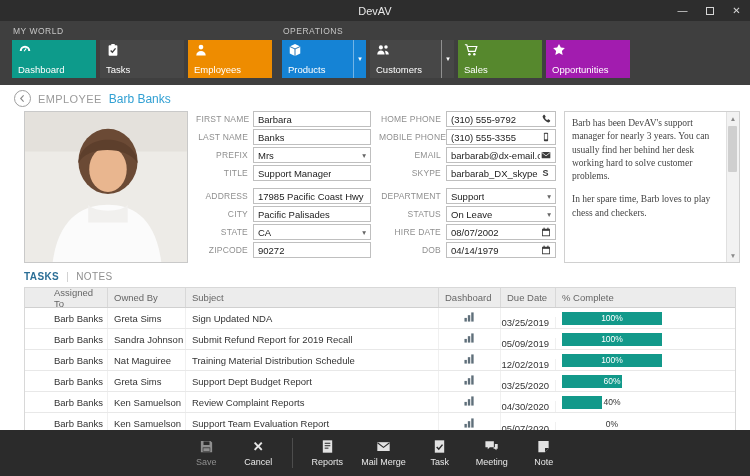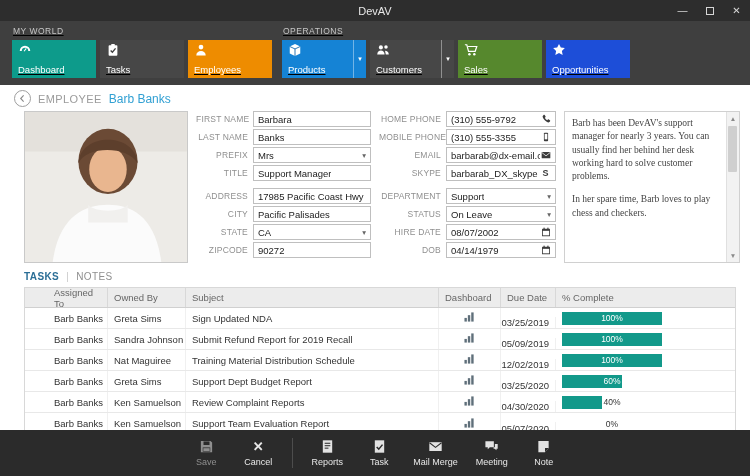--- a/index.html
+++ b/index.html
@@ -6,21 +6,21 @@
   body { font-family:"Liberation Sans", sans-serif; background:#555; }
   .window { width:750px; height:476px; background:#fff; display:flex; flex-direction:column; overflow:hidden; position:relative; }
 
   
   .titlebar { height:21px; background:#2d2d2d; color:#e8e8e8; display:flex; align-items:center; justify-content:center; position:relative; font-size:11px; flex:0 0 auto; }
   .win-controls { position:absolute; right:0; top:0; height:100%; display:flex; }
   .win-btn { width:27px; height:100%; display:flex; align-items:center; justify-content:center; color:#d6d6d6; font-size:10px; cursor:pointer; }
   .max-box { width:8px; height:8px; border:1px solid #d6d6d6; display:inline-block; }
 
   
-  .ribbon { height:64px; background:#3f3f3f; display:flex; gap:10px; padding:2px 12px 0; flex:0 0 auto;text-decoration:underline; }
+  .ribbon { height:64px; background:#3f3f3f; display:flex; gap:10px; padding:2px 12px 0; flex:0 0 auto; }
   .rgroup { display:flex; flex-direction:column; }
   .rgroup-label { color:#c6c6c6; font-size:8.5px; letter-spacing:.5px; margin:3px 0 4px 1px; }
   .tiles { display:flex; gap:4px; }
   .tile { width:84px; height:38px; color:#fff; display:flex; flex-direction:column; justify-content:space-between; padding:3px 4px 3px 6px; cursor:pointer; position:relative; }
   .tile .ticon { width:14px; height:14px; }
   .tile .ticon svg { width:14px; height:14px; fill:#fff; }
   .tile .tlabel { font-size:9.5px; line-height:10px; }
   .tile .tsplit { position:absolute; right:0; top:0; bottom:0; width:13px; border-left:1px solid rgba(255,255,255,.4); display:flex; align-items:center; justify-content:center; font-size:7px; color:#fff; cursor:pointer; }
   .tile.has-split { padding-right:16px; }
 
@@ -163,21 +163,21 @@
             </span>
         </div>
         <div class="tile" style="background: rgb(86, 136, 45);">
           <span class="ticon"><svg viewBox="0 0 16 16">
                 <path d="M1 2h2.2l2 7.5h7.6l1.8-5.5H4.6" fill="none" stroke="#fff" stroke-width="1.4"></path>
                 <circle cx="6.2" cy="12.8" r="1.4"></circle>
                 <circle cx="11.8" cy="12.8" r="1.4"></circle>
               </svg></span>
           <span class="tlabel">Sales</span>
         </div>
-        <div class="tile" style="background: #1d4ed8;">
+        <div class="tile" style="background: #a21caf;">
           <span class="ticon"><svg viewBox="0 0 16 16">
                 <path d="M8 1l2.1 4.2 4.6.6-3.4 3.2.9 4.6L8 11.4l-4.2 2.2.9-4.6L1.3 5.8l4.6-.6z"></path>
               </svg></span>
           <span class="tlabel">Opportunities</span>
         </div>
       </div>
     </div>
   </div>
 
   <div class="content">
@@ -525,31 +525,31 @@
       <svg viewBox="0 0 16 16">
           <rect x="3" y="1.4" width="10" height="13.2"></rect>
           <rect x="5" y="4" width="6" height="1.1" fill="#2b2b2b"></rect>
           <rect x="5" y="6.6" width="6" height="1.1" fill="#2b2b2b"></rect>
           <rect x="5" y="9.2" width="4" height="1.1" fill="#2b2b2b"></rect>
         </svg>
       <span>Reports</span>
     </div>
     <div class="fbtn">
       <svg viewBox="0 0 16 16">
+          <rect x="1.4" y="3.4" width="13.2" height="9.4"></rect>
+          <path d="M1.6 4l6.4 5 6.4-5" stroke="#2b2b2b" stroke-width="1.1" fill="none"></path>
+        </svg>
+      <span>Mail Merge</span>
+    </div>
+    <div class="fbtn">
+      <svg viewBox="0 0 16 16">
           <rect x="3" y="1.4" width="10" height="13.2"></rect>
           <path d="M5 8.6l2.2 2.2 4-4.8" stroke="#2b2b2b" stroke-width="1.6" fill="none"></path>
         </svg>
       <span>Task</span>
-    </div>
-    <div class="fbtn">
-      <svg viewBox="0 0 16 16">
-          <rect x="1.4" y="3.4" width="13.2" height="9.4"></rect>
-          <path d="M1.6 4l6.4 5 6.4-5" stroke="#2b2b2b" stroke-width="1.1" fill="none"></path>
-        </svg>
-      <span>Mail Merge</span>
     </div>
     <div class="fbtn">
       <svg viewBox="0 0 16 16">
           <path d="M1.5 2.5h9v6.4H6.2L4 11V8.9H1.5z"></path>
           <path d="M11.6 5.4h3v5h-1.3v1.6l-1.9-1.6h-1.2V8.9h1.4z"></path>
         </svg>
       <span>Meeting</span>
     </div>
     <div class="fbtn">
       <svg viewBox="0 0 16 16">

